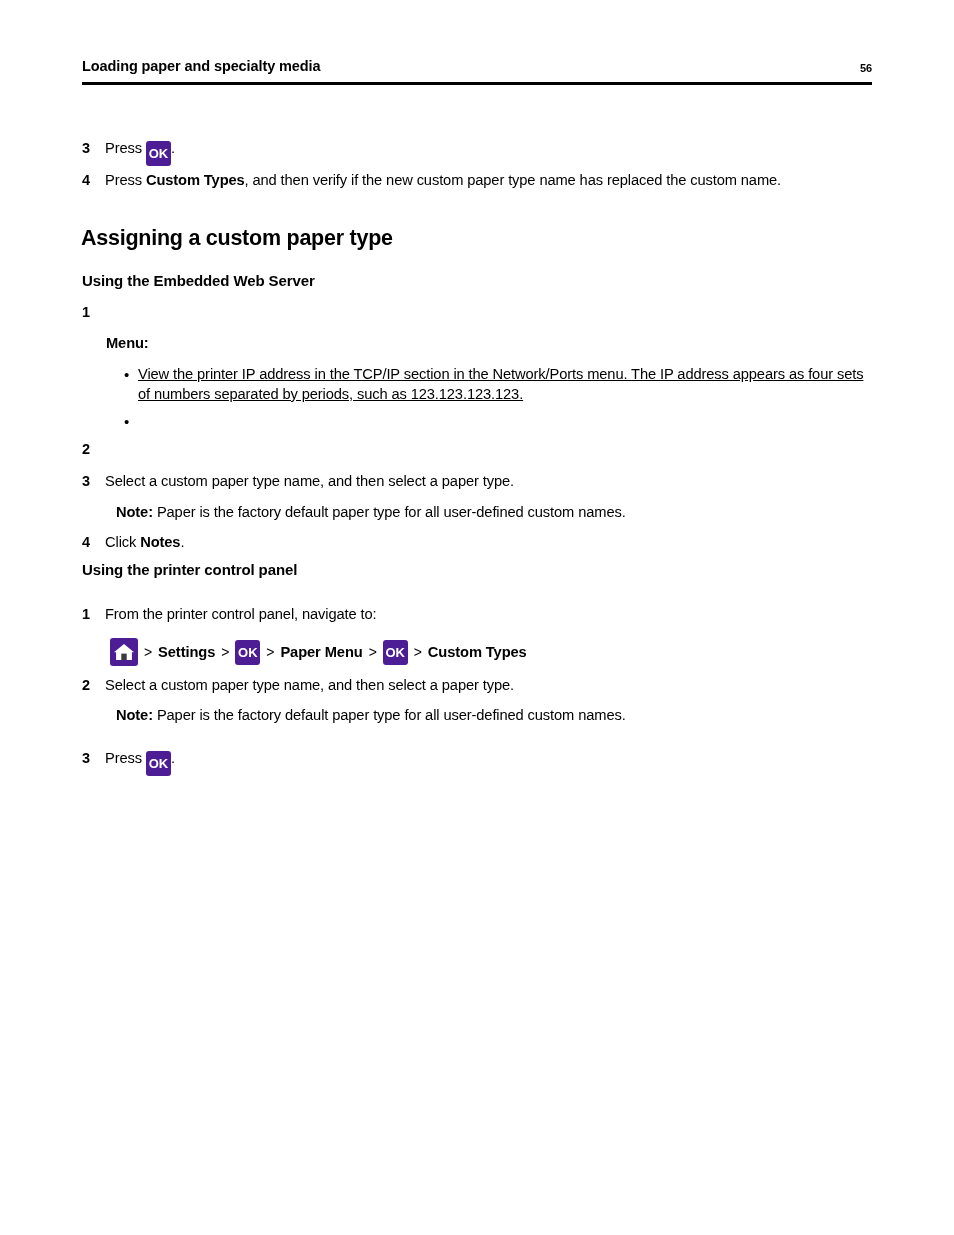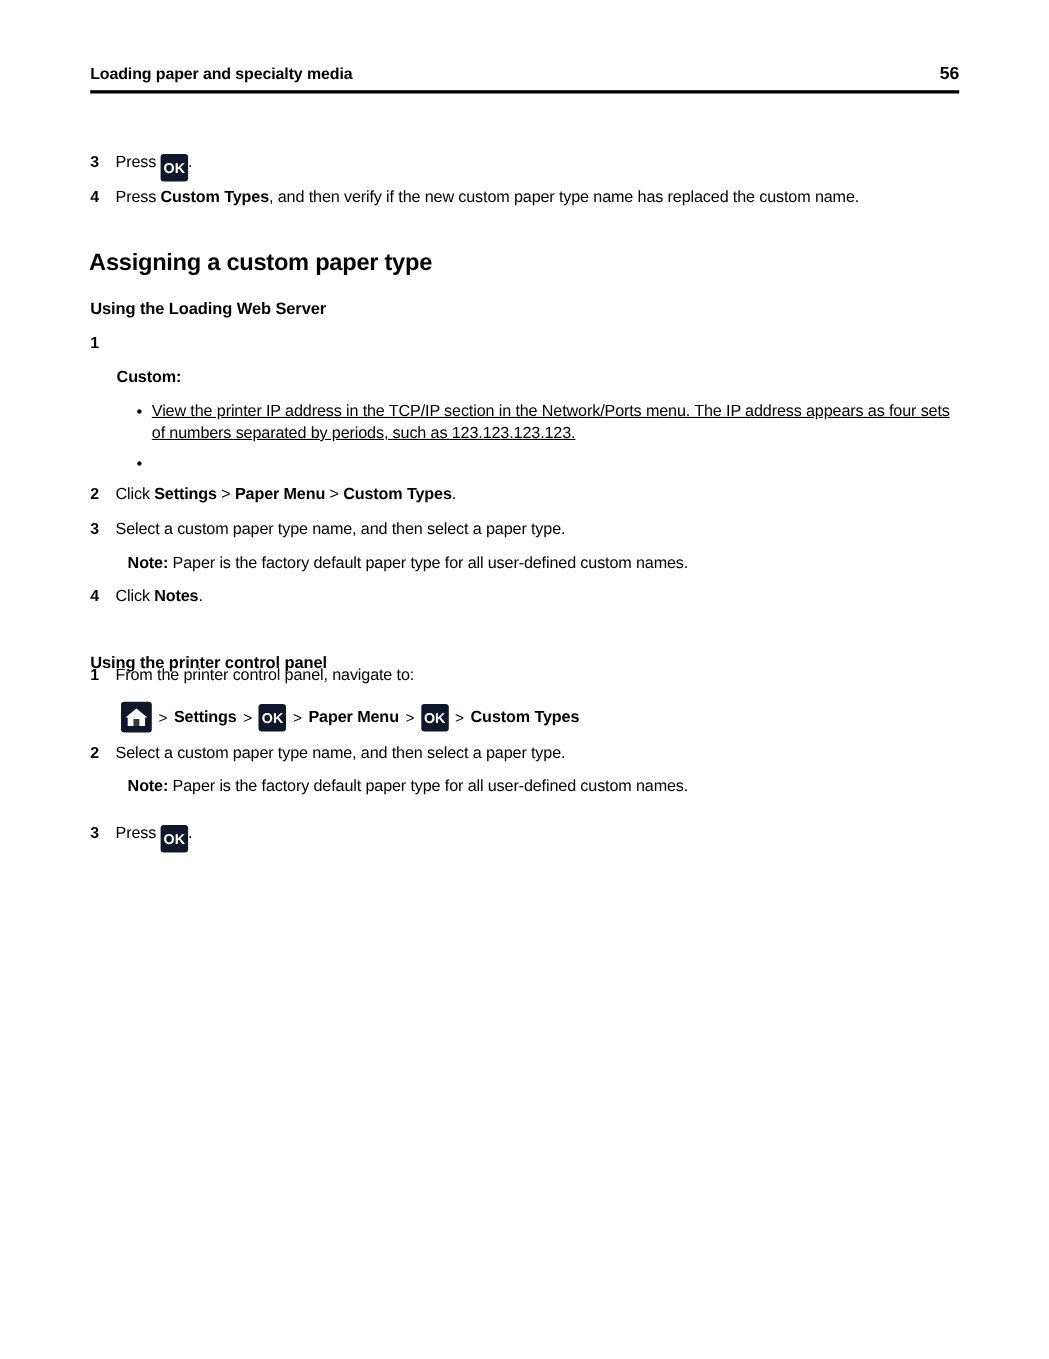--- a/index.html
+++ b/index.html
@@ -33,21 +33,21 @@
     align-items: flex-end;
     justify-content: space-between;
   }
   .header-title {
     font-size: 14.5px;
     font-weight: 600;
     letter-spacing: -0.1px;
     line-height: 1.2;
   }
   .header-page {
-    font-size: 16px;
+    font-size: 11px;
     font-weight: 600;
     letter-spacing: -0.1px;
     line-height: 1.2;
   }
   .header-rule {
     position: absolute;
     left: 82px;
     top: 82px;
     width: 790px;
     height: 2.5px;
@@ -114,21 +114,21 @@
     font-size: 14.7px;
     line-height: 1.35;
     letter-spacing: -0.12px;
     text-decoration: underline;
   }
 
   
   .chip {
     display: inline-block;
     vertical-align: -5px;
-    background: #0f172a;
+    background: #4c1d95;
     border-radius: 3px;
     color: #ffffff;
     text-align: center;
     font-weight: bold;
   }
   .chip-ok {
     width: 25px;
     height: 25px;
     line-height: 25px;
     font-size: 13px;
@@ -183,57 +183,56 @@
     <span class="step-text"><span>Press </span><span class="chip chip-ok">OK</span><span>.</span></span>
   </div>
 
   <div class="step" style="left:82px; top:171px; width:790px;">
     <span class="step-num">4</span>
     <span class="step-text"><span>Press </span><b>Custom Types</b><span>, and then verify if the new custom paper type name has replaced the custom name.</span></span>
   </div>
 
   <div class="h1" style="top:226px;">Assigning a custom paper type</div>
 
-  <div class="h2" style="top:272px;">Using the Loading Web Server</div>
+  <div class="h2" style="top:272px;">Using the Embedded Web Server</div>
 
   <div class="step" style="left:82px; top:304px; width:790px;">
     <span class="step-num">1</span>
   </div>
 
-  <div class="para" style="left:106px; top:334px; font-weight:bold;">Custom:</div>
+  <div class="para" style="left:106px; top:334px; font-weight:bold;">Menu:</div>
 
   <div class="bullet" style="left:124px; top:365px; width:748px;">
     <span class="bullet-dot">•</span>
     <span class="bullet-text">View the printer IP address in the TCP/IP section in the Network/Ports menu. The IP address appears as four sets of numbers separated by periods, such as 123.123.123.123.</span>
   </div>
 
   <div class="bullet" style="left:124px; top:412px; width:748px;">
     <span class="bullet-dot">•</span>
   </div>
 
   <div class="step" style="left:82px; top:441px; width:790px;">
     <span class="step-num">2</span>
-    <span class="step-text"><span>Click </span><b>Settings</b><span> &gt; </span><b>Paper Menu</b><span> &gt; </span><b>Custom Types</b><span>.</span></span>
   </div>
 
   <div class="step" style="left:82px; top:472px; width:790px;">
     <span class="step-num">3</span>
     <span class="step-text">Select a custom paper type name, and then select a paper type.</span>
   </div>
 
   <div class="para" style="left:116px; top:503px; width:760px;">
     <b>Note:</b><span> Paper is the factory default paper type for all user-defined custom names.</span>
   </div>
 
   <div class="step" style="left:82px; top:533px; width:790px;">
     <span class="step-num">4</span>
     <span class="step-text"><span>Click </span><b>Notes</b><span>.</span></span>
   </div>
 
-  <div class="h2" style="top:594px;">Using the printer control panel</div>
+  <div class="h2" style="top:561px;">Using the printer control panel</div>
 
   <div class="step" style="left:82px; top:605px; width:790px;">
     <span class="step-num">1</span>
     <span class="step-text">From the printer control panel, navigate to:</span>
   </div>
 
   <div class="navpath" style="top:638px;">
     <span class="chip chip-home">
       <svg width="22" height="20" viewBox="0 0 22 20" aria-hidden="true">
         <path d="M11 2 L1 10.3 L3.1 10.3 L3.1 18 L18.9 18 L18.9 10.3 L21 10.3 Z" fill="#ffffff"></path>

